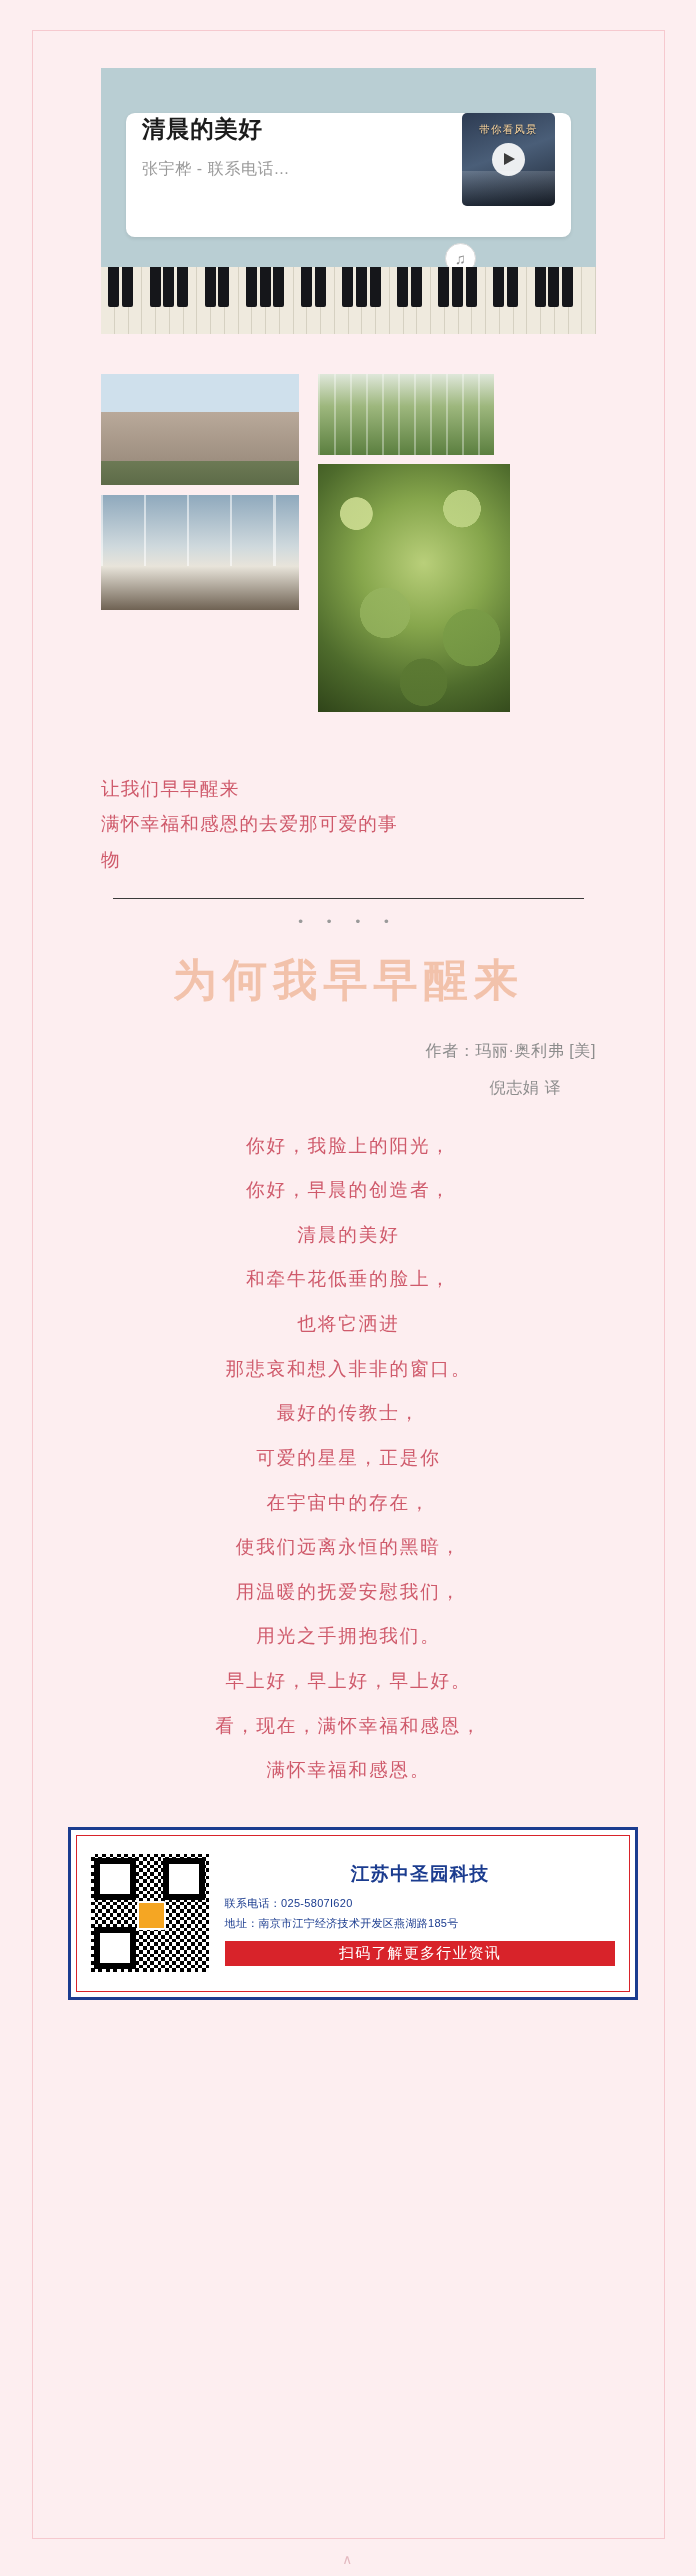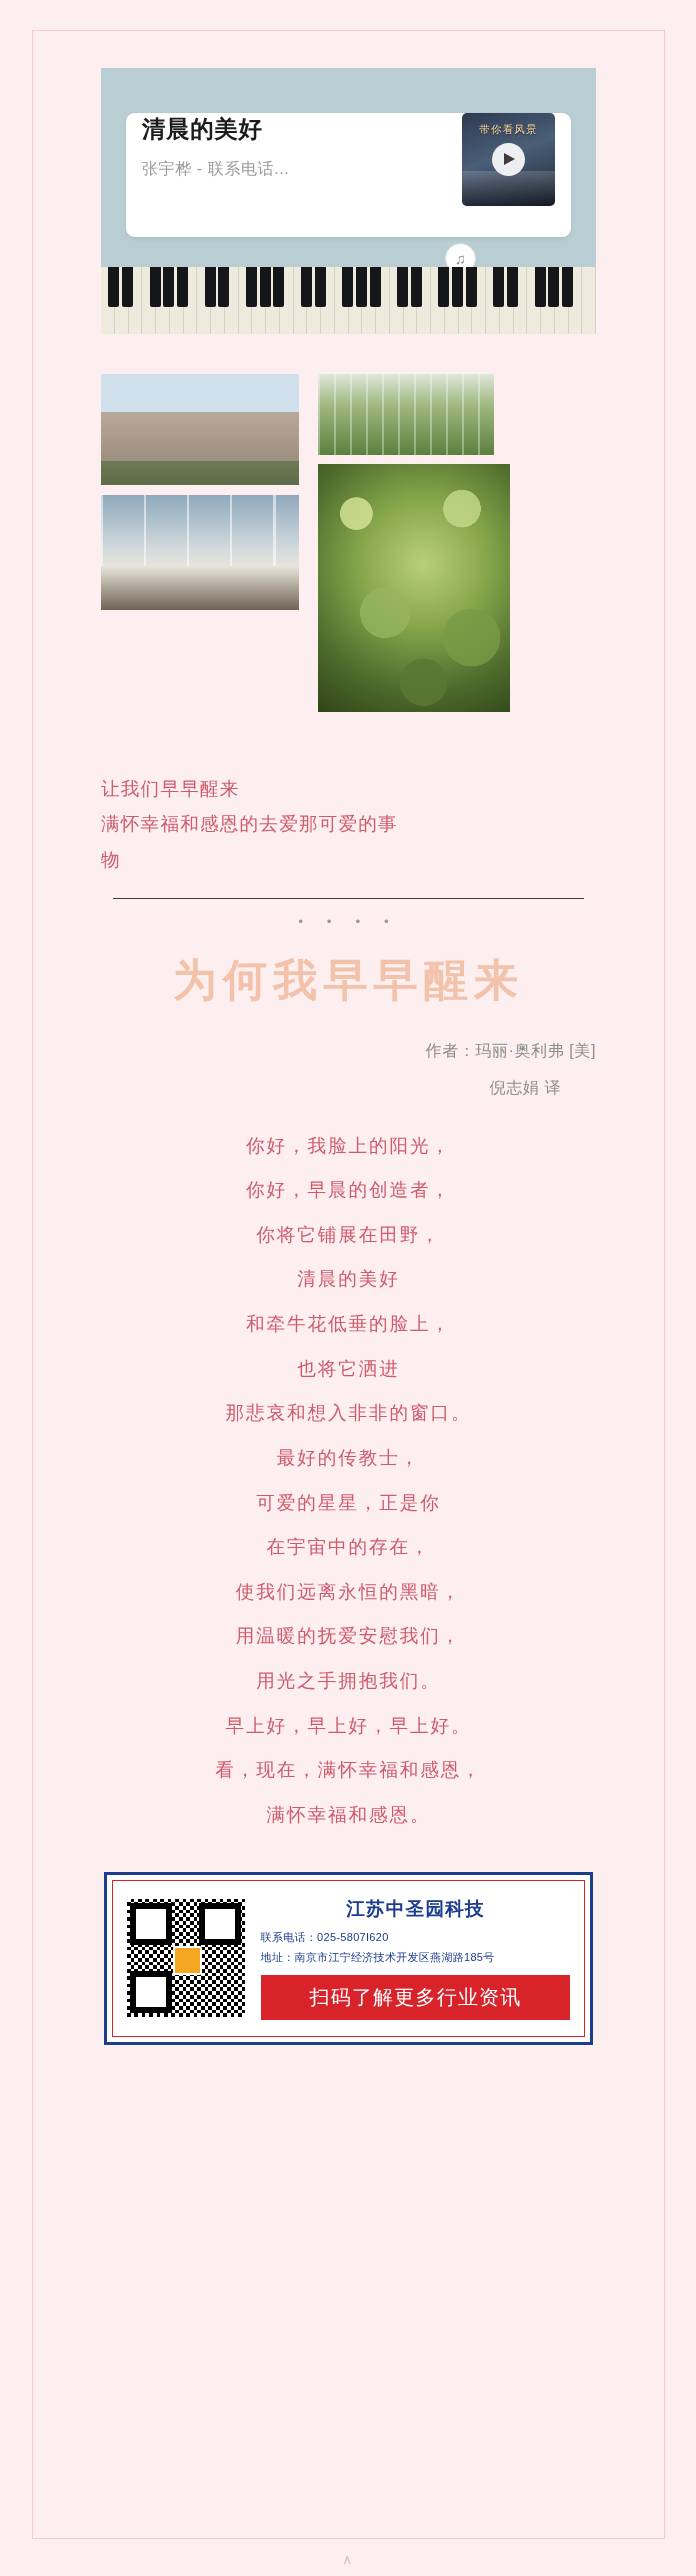--- a/index.html
+++ b/index.html
@@ -298,21 +298,21 @@
     text-align: center;
     font-size: 18.6px;
     line-height: 2.4;
     color: #cf5a6b;
     letter-spacing: 1.9px;
   }
   .poem div { white-space: nowrap; }
 
   
   .footer-card {
-    width: 489px;
+    width: 570px;
     margin: 34px auto 0 auto;
     height: 173px;
     position: relative;
     box-sizing: border-box;
     background: #ffffff;
     border: 3.7px solid #1b3c8f;
     padding: 5px;
   }
   .footer-inner {
     position: relative;
@@ -368,23 +368,23 @@
   .contact-line {
     font-size: 11px;
     color: #1b3c8f;
     margin-bottom: 5px;
     letter-spacing: 0.3px;
   }
   .cta {
     margin-top: 10px;
     background: #d8232a;
     color: #ffffff;
-    font-size: 20px;
-    text-align: center;
-    padding: 9px 0;
+    font-size: 15px;
+    text-align: center;
+    padding: 3px 0;
     letter-spacing: 1.2px;
   }
 
   .bottom-mark {
     position: absolute;
     left: 0; right: 0;
     bottom: 8.7px;
     text-align: center;
     color: #e3b9c0;
     font-size: 13.6px;
@@ -528,21 +528,20 @@
     <div class="divider"></div>
     <div class="dots">• • • •</div>
 
     <div class="poem-title">为何我早早醒来</div>
     <div class="author">作者：玛丽·奥利弗 [美]</div>
     <div class="translator">倪志娟 译</div>
 
     <div class="poem">
       <div>你好，我脸上的阳光，</div>
       <div>你好，早晨的创造者，</div>
-      <div>你将它铺展在田野，</div>
       <div>清晨的美好</div>
       <div>和牵牛花低垂的脸上，</div>
       <div>也将它洒进</div>
       <div>那悲哀和想入非非的窗口。</div>
       <div>最好的传教士，</div>
       <div>可爱的星星，正是你</div>
       <div>在宇宙中的存在，</div>
       <div>使我们远离永恒的黑暗，</div>
       <div>用温暖的抚爱安慰我们，</div>
       <div>用光之手拥抱我们。</div>

